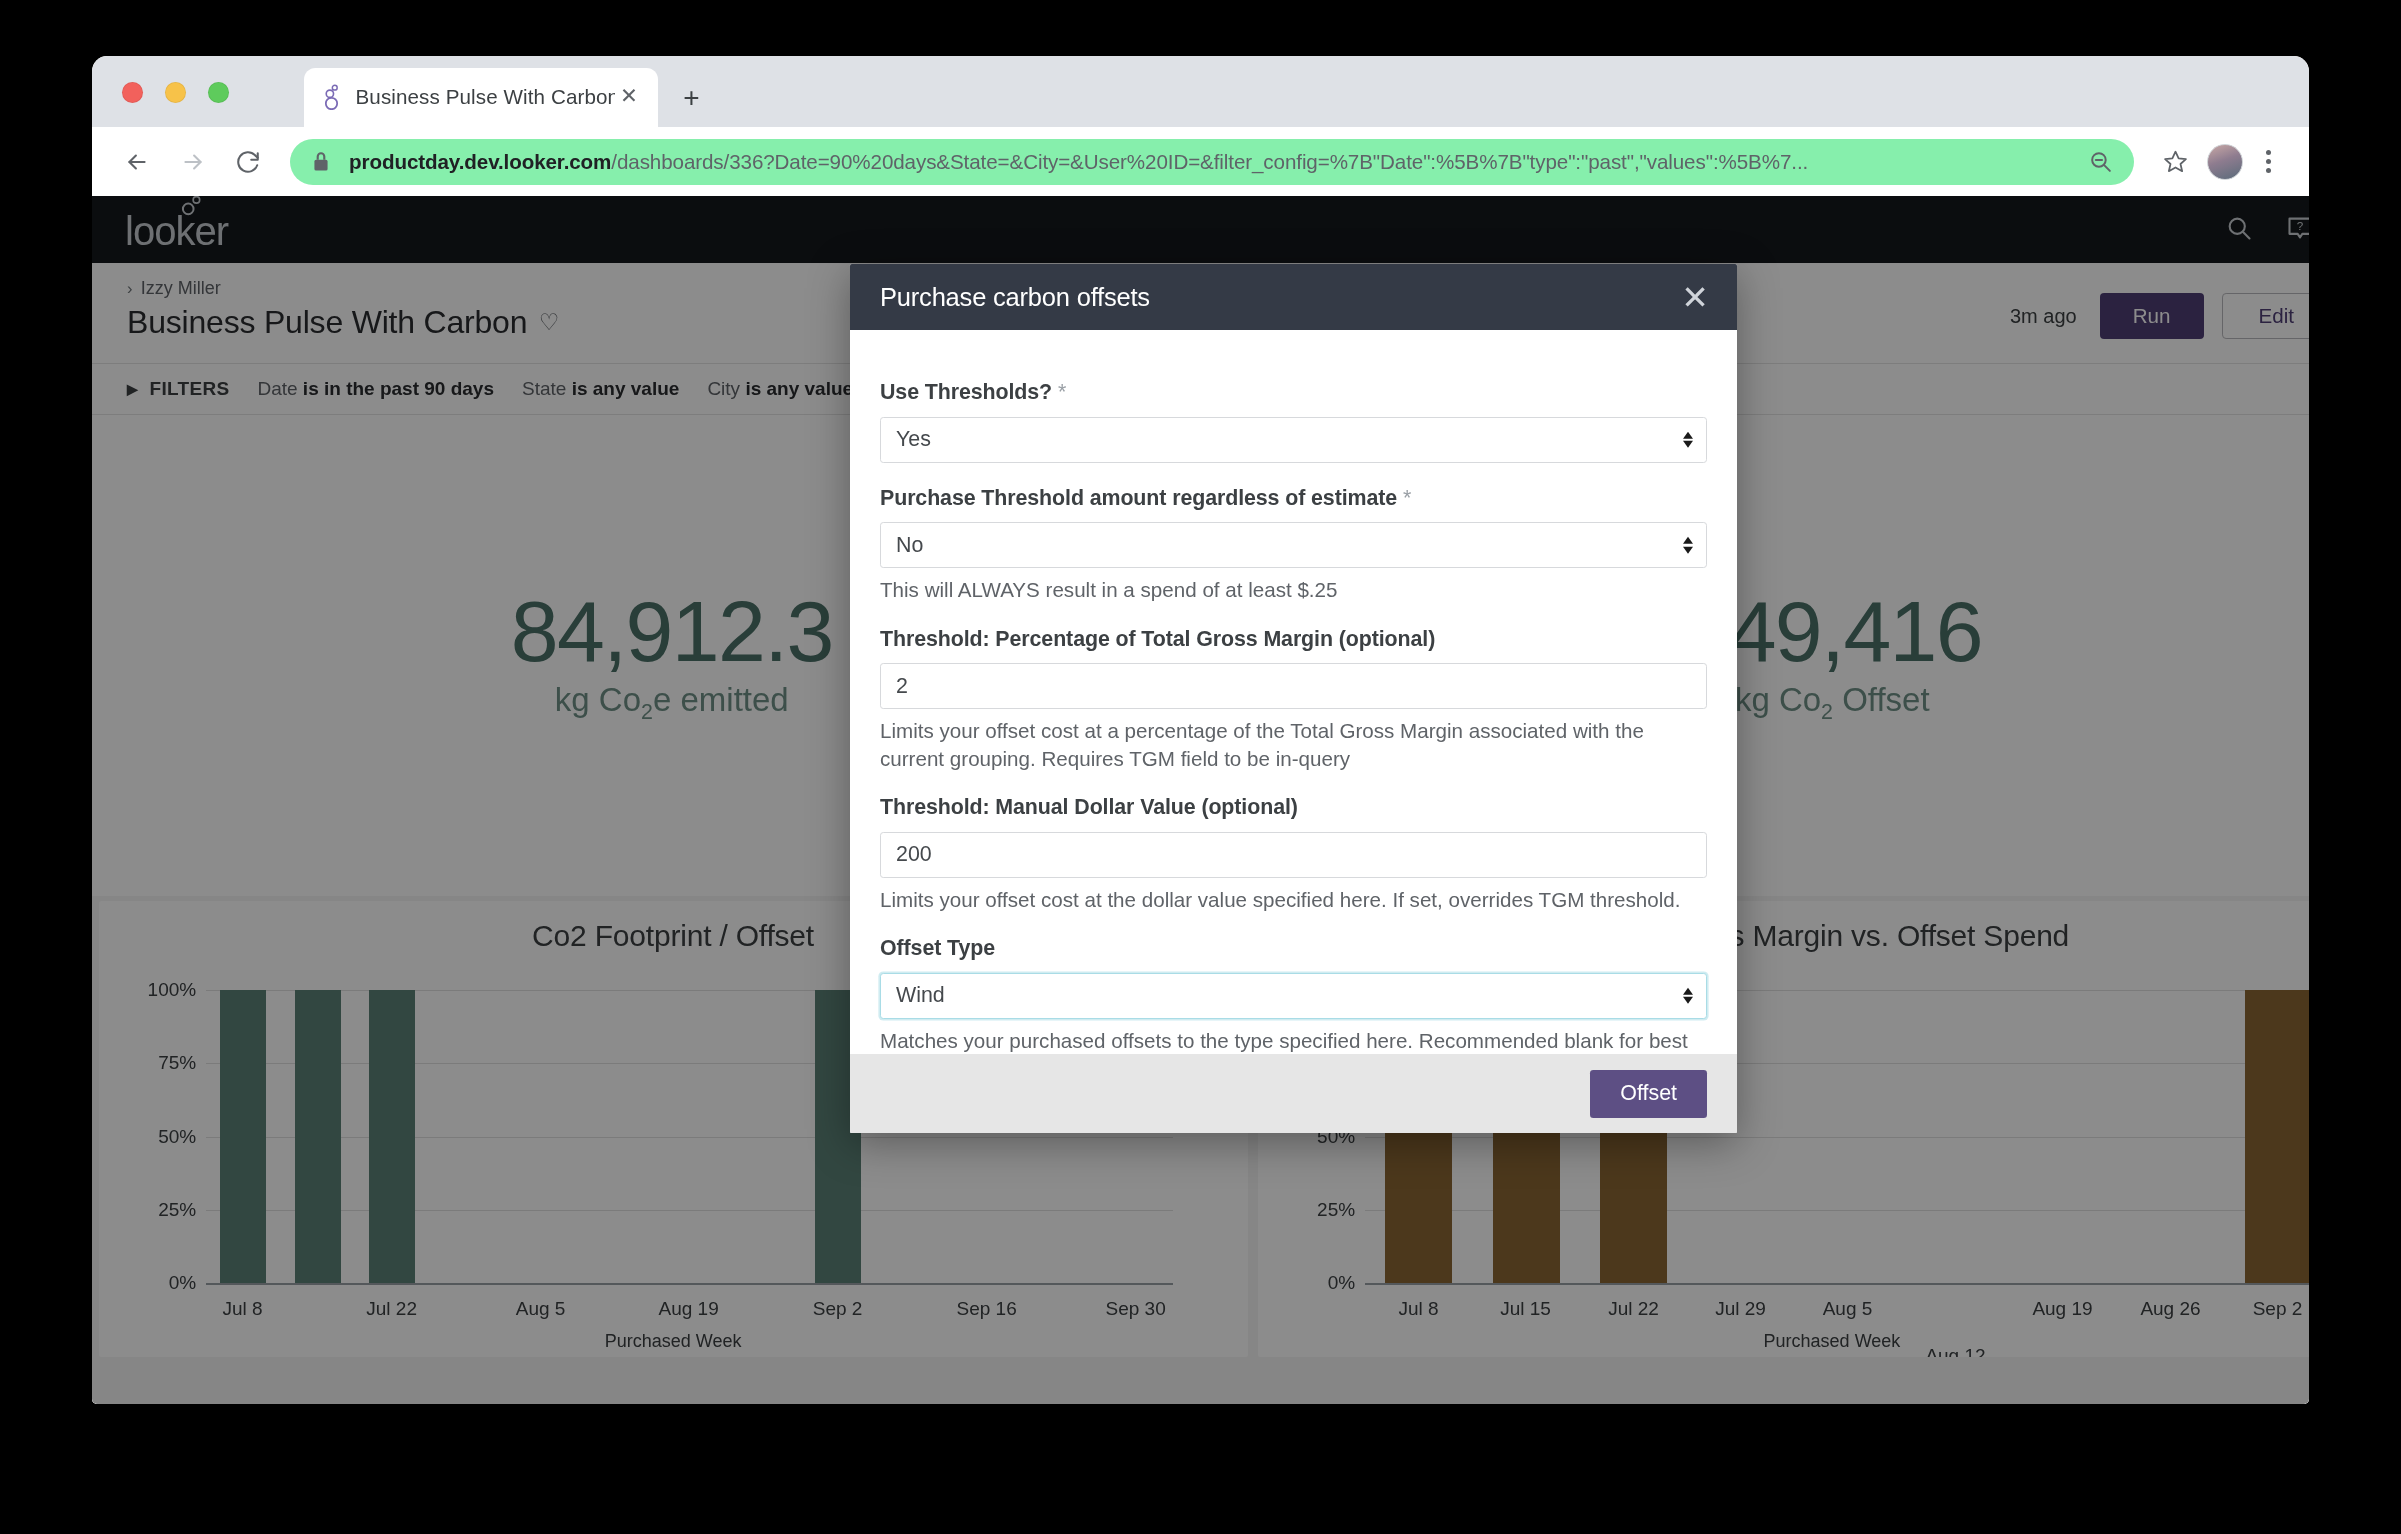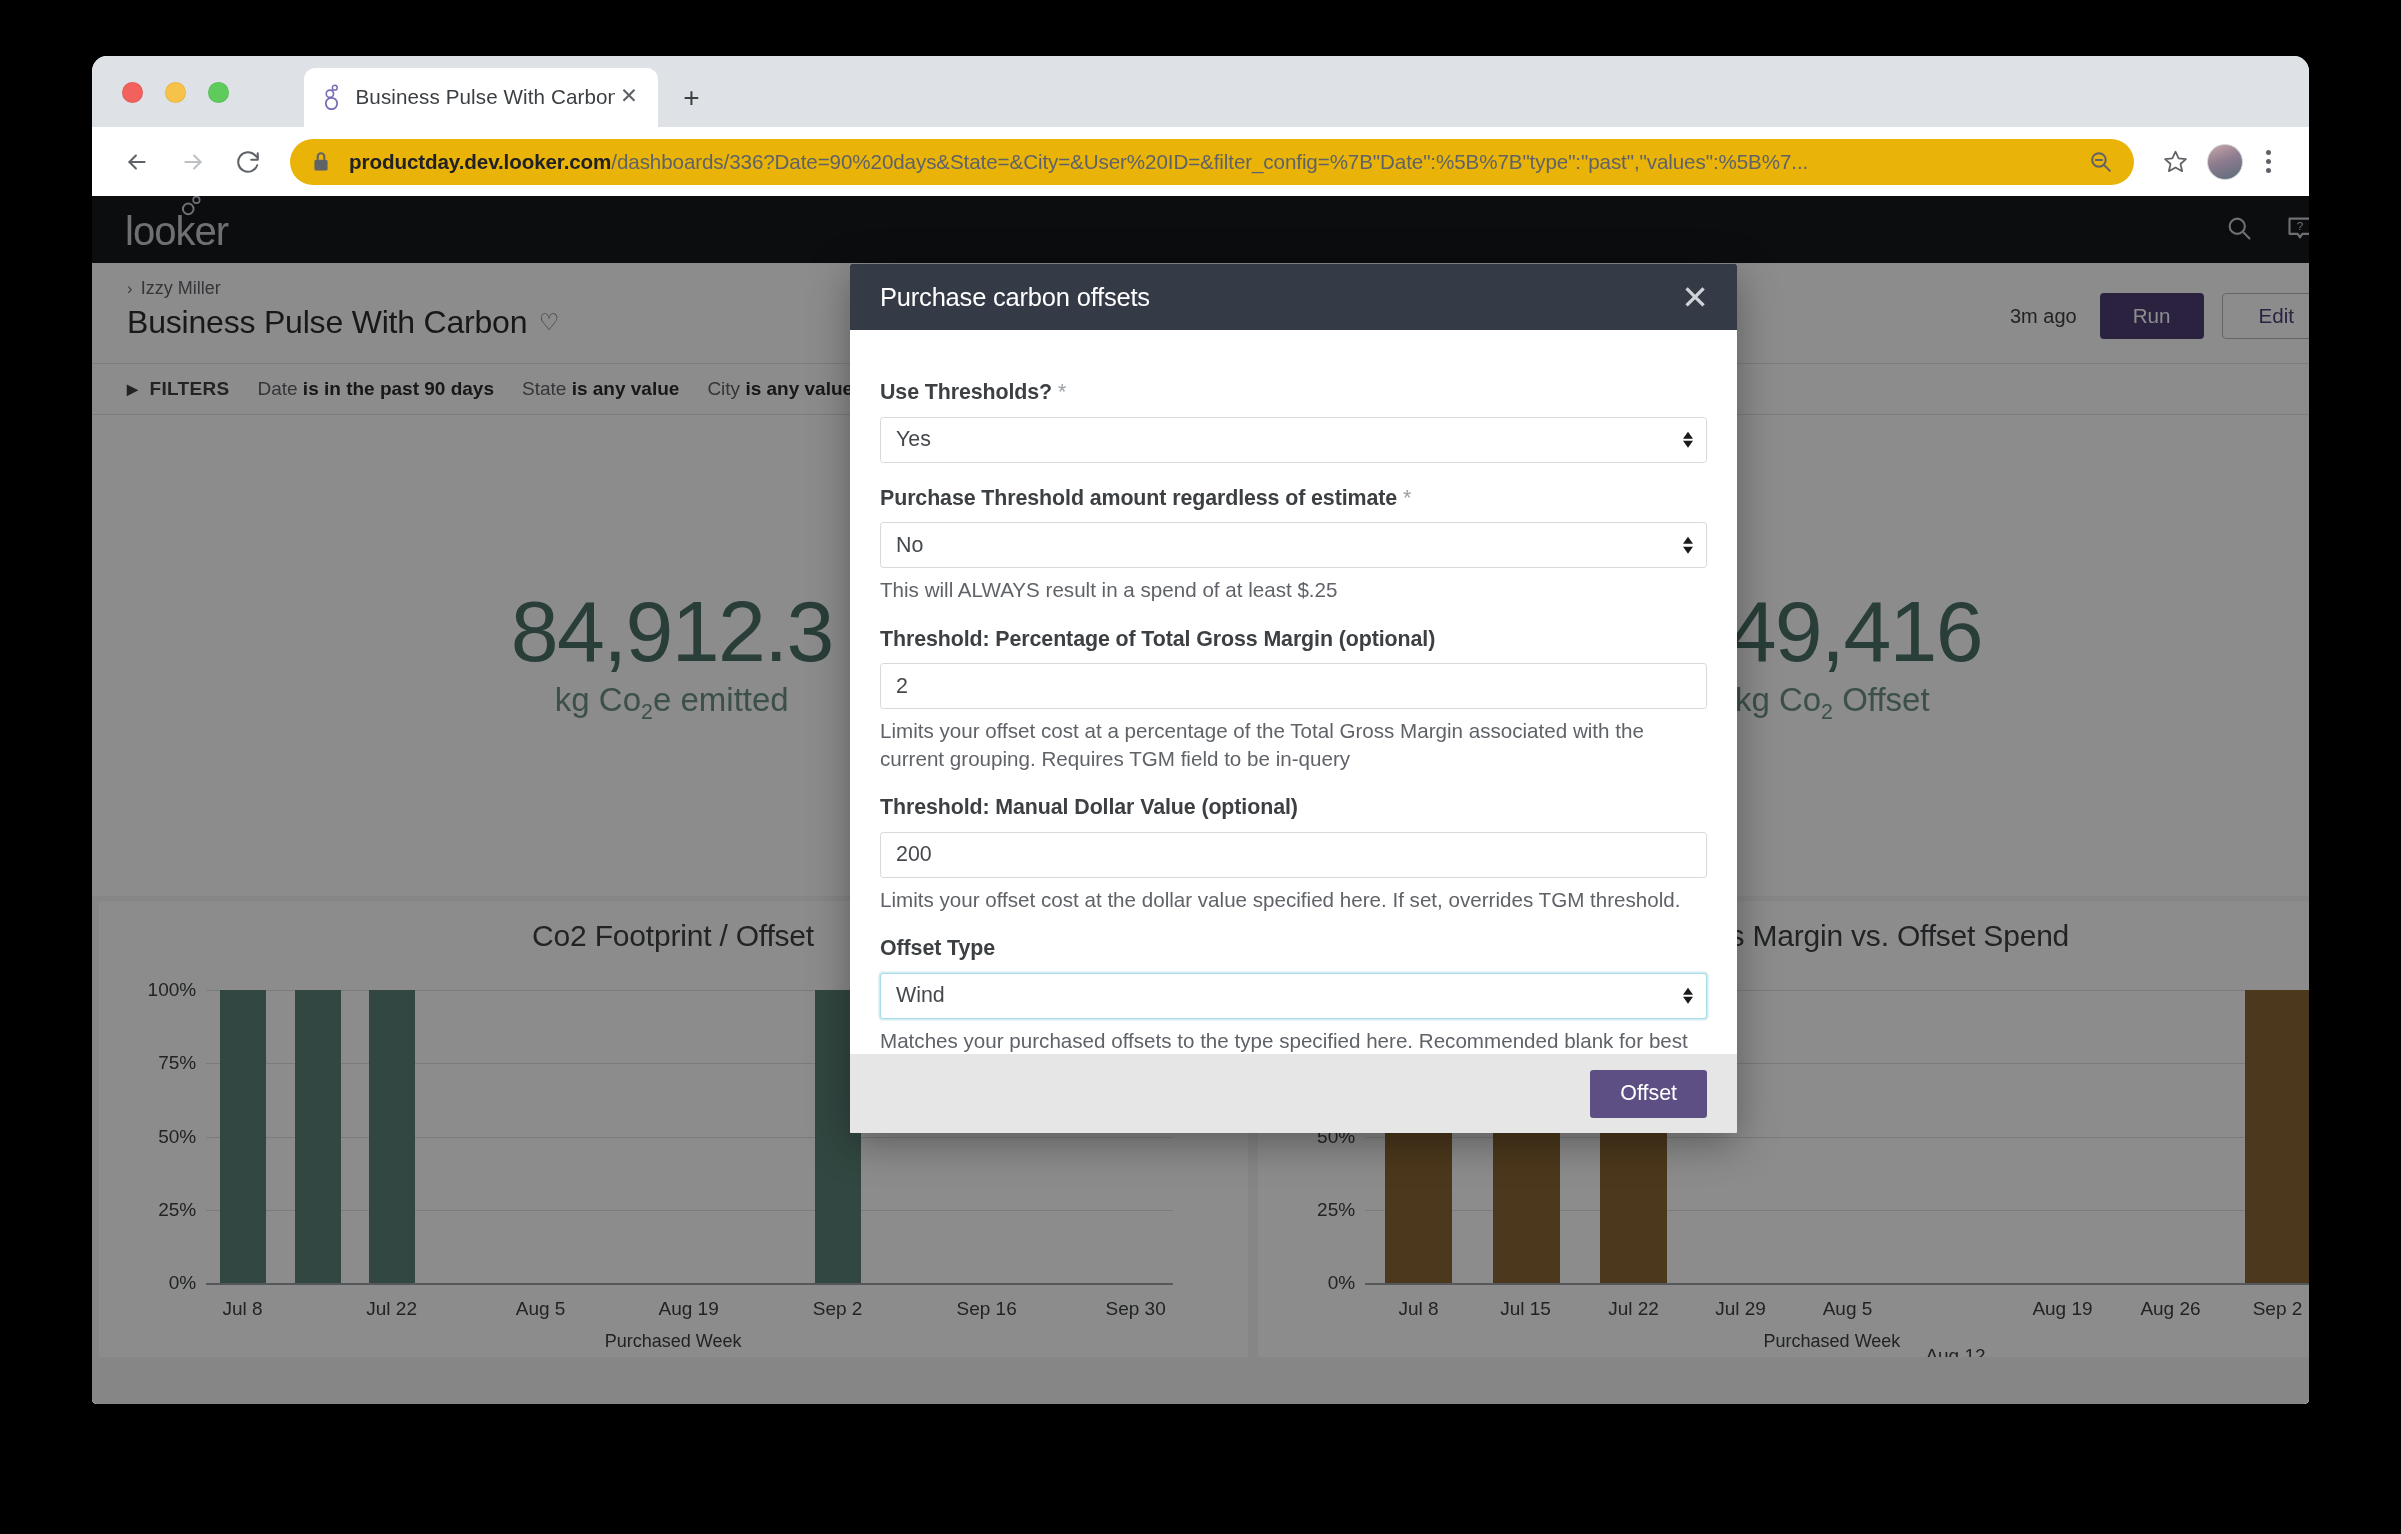--- a/index.html
+++ b/index.html
@@ -74,21 +74,21 @@
     padding: 0 28px 0 23px;
   }
   .nav-btn {
     width: 44px; height: 44px; flex: 0 0 44px;
     display: flex; align-items: center; justify-content: center;
     color: #5f6368; margin-right: 11.5px;
   }
   .nav-btn.disabled { color: #bdc1c6; }
   #omnibox {
     flex: 1 1 auto; height: 46px;
-    background: #eab308;
+    background: #86efac;
     border-radius: 23px;
     display: flex; align-items: center;
     padding: 0 21.4px;
     margin: 0 13px 0 8.2px;
     overflow: hidden;
   }
   #lock-icon { flex: 0 0 auto; margin-right: 18px; display:flex; }
   #omnibox-url {
     font-size: 20.6px; white-space: nowrap; overflow: hidden;
     color: #5f6368; letter-spacing: -0.1px;

